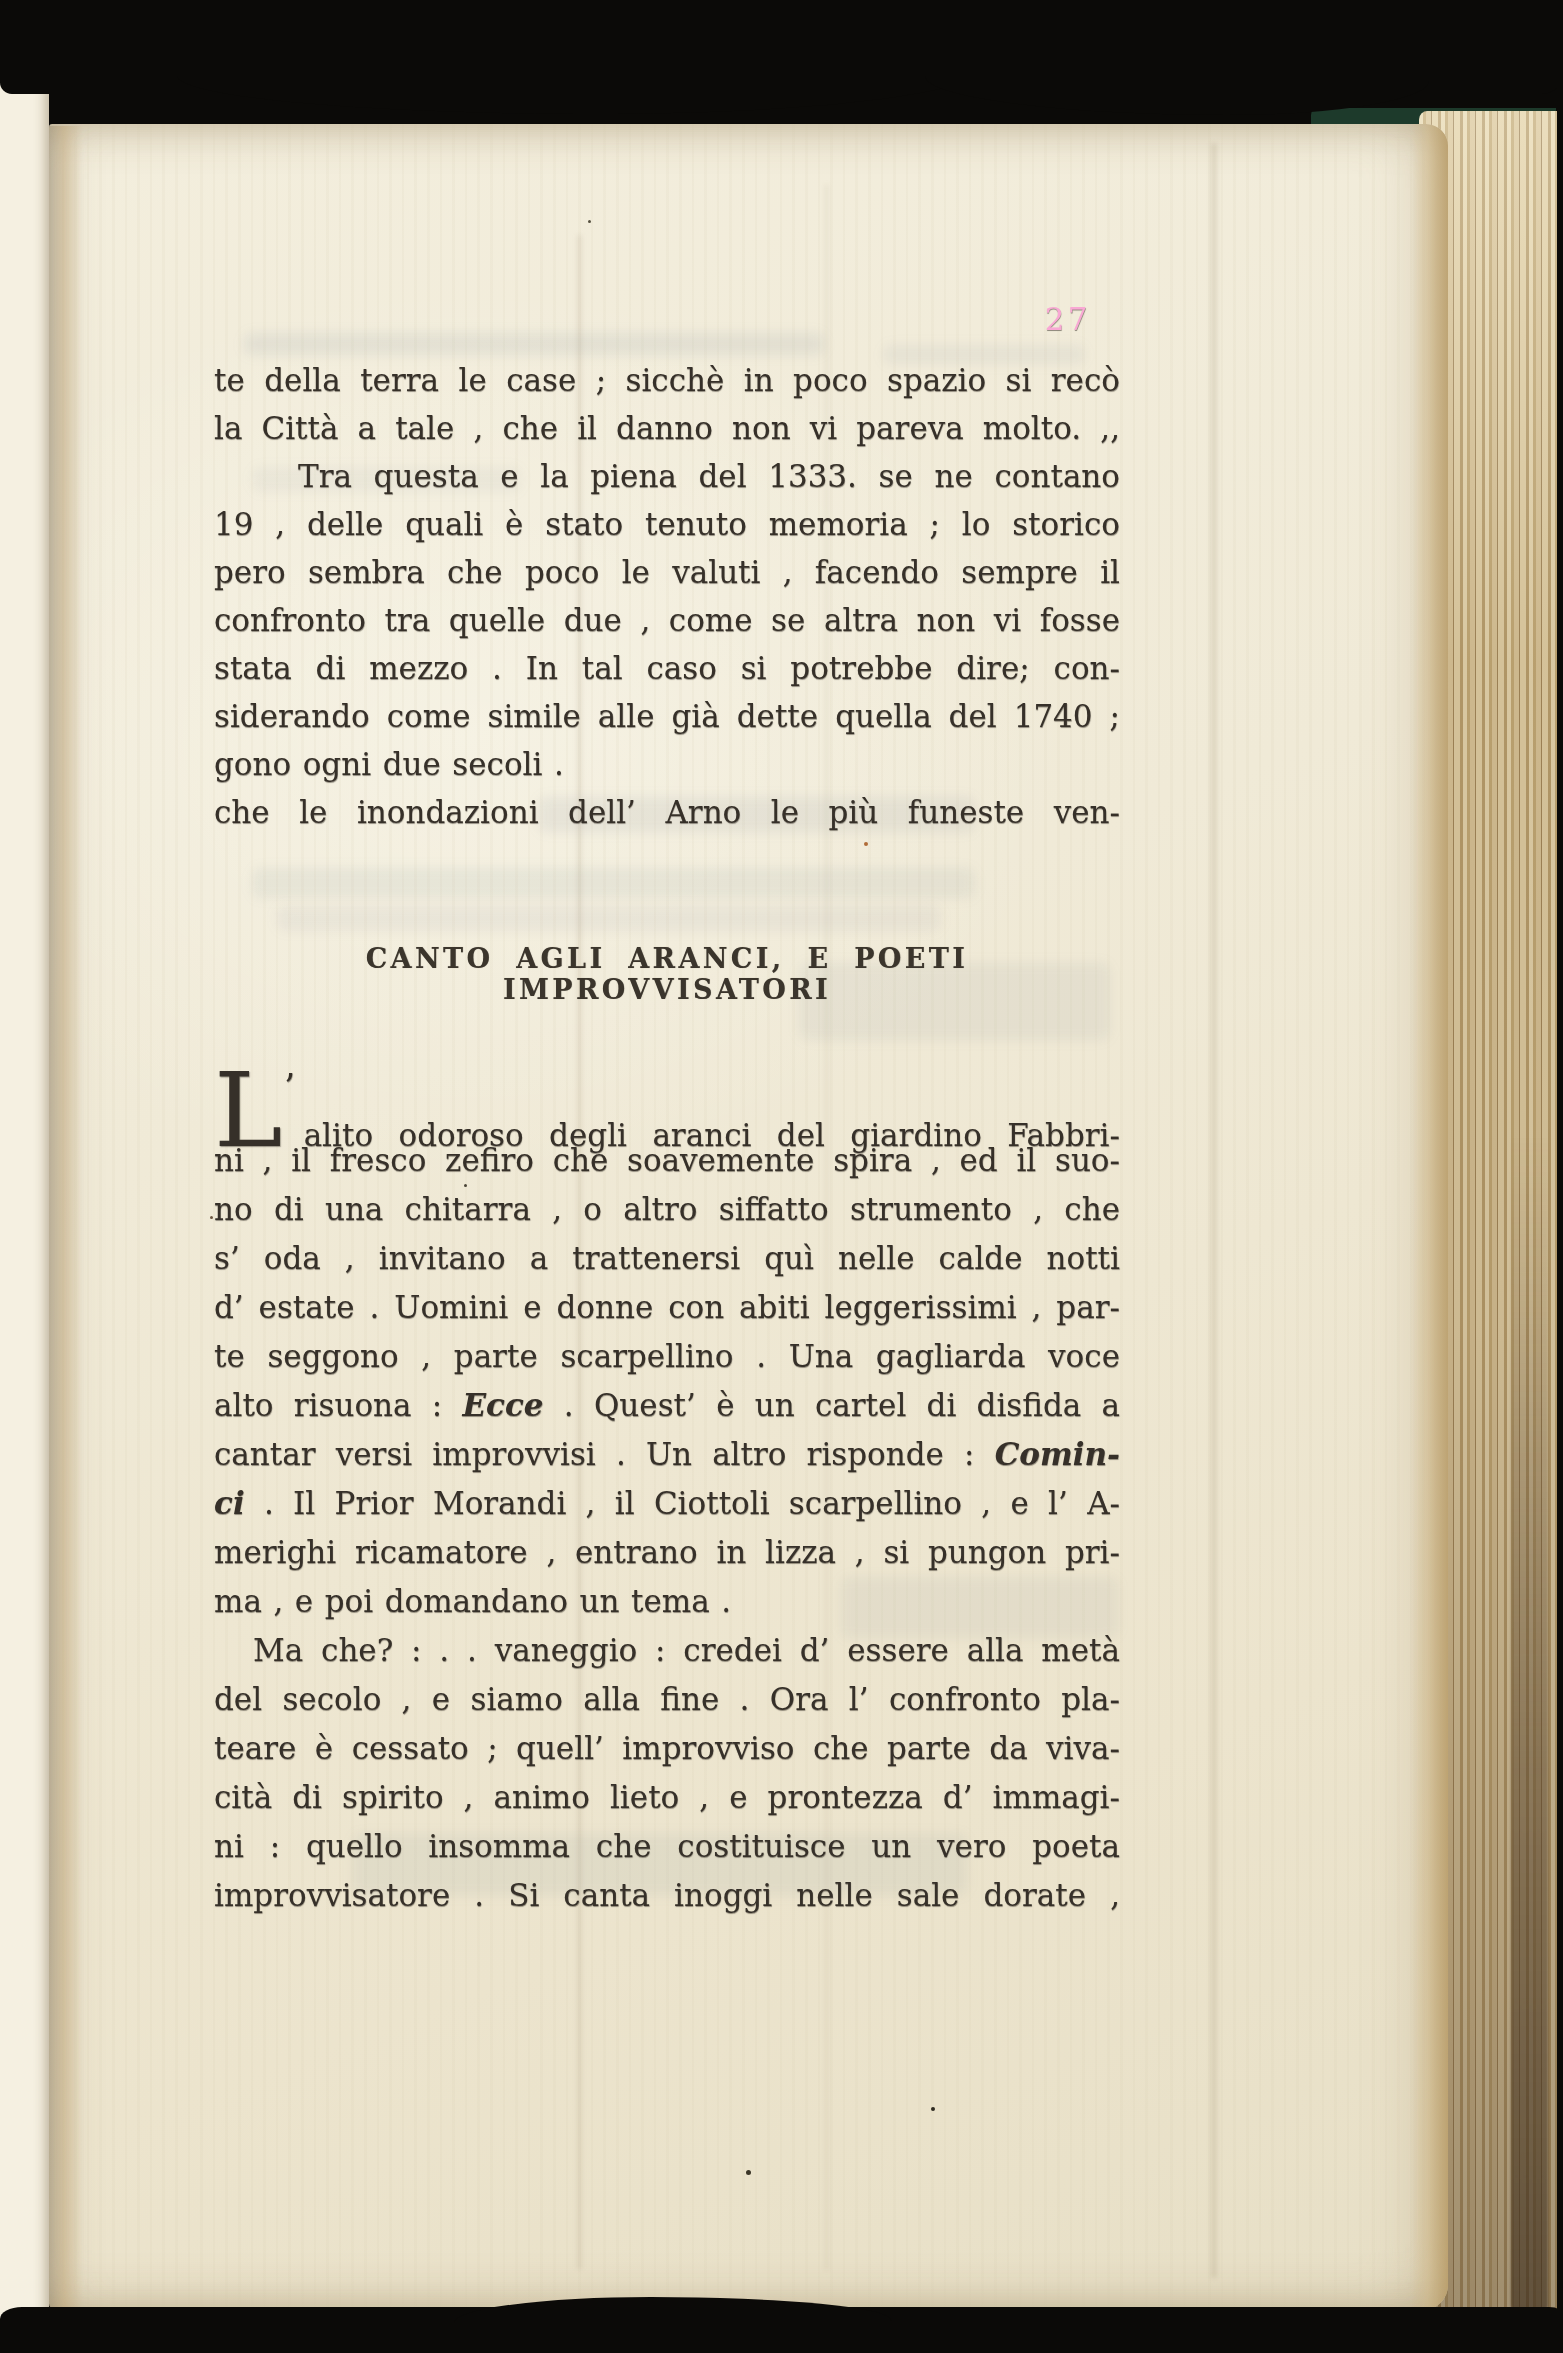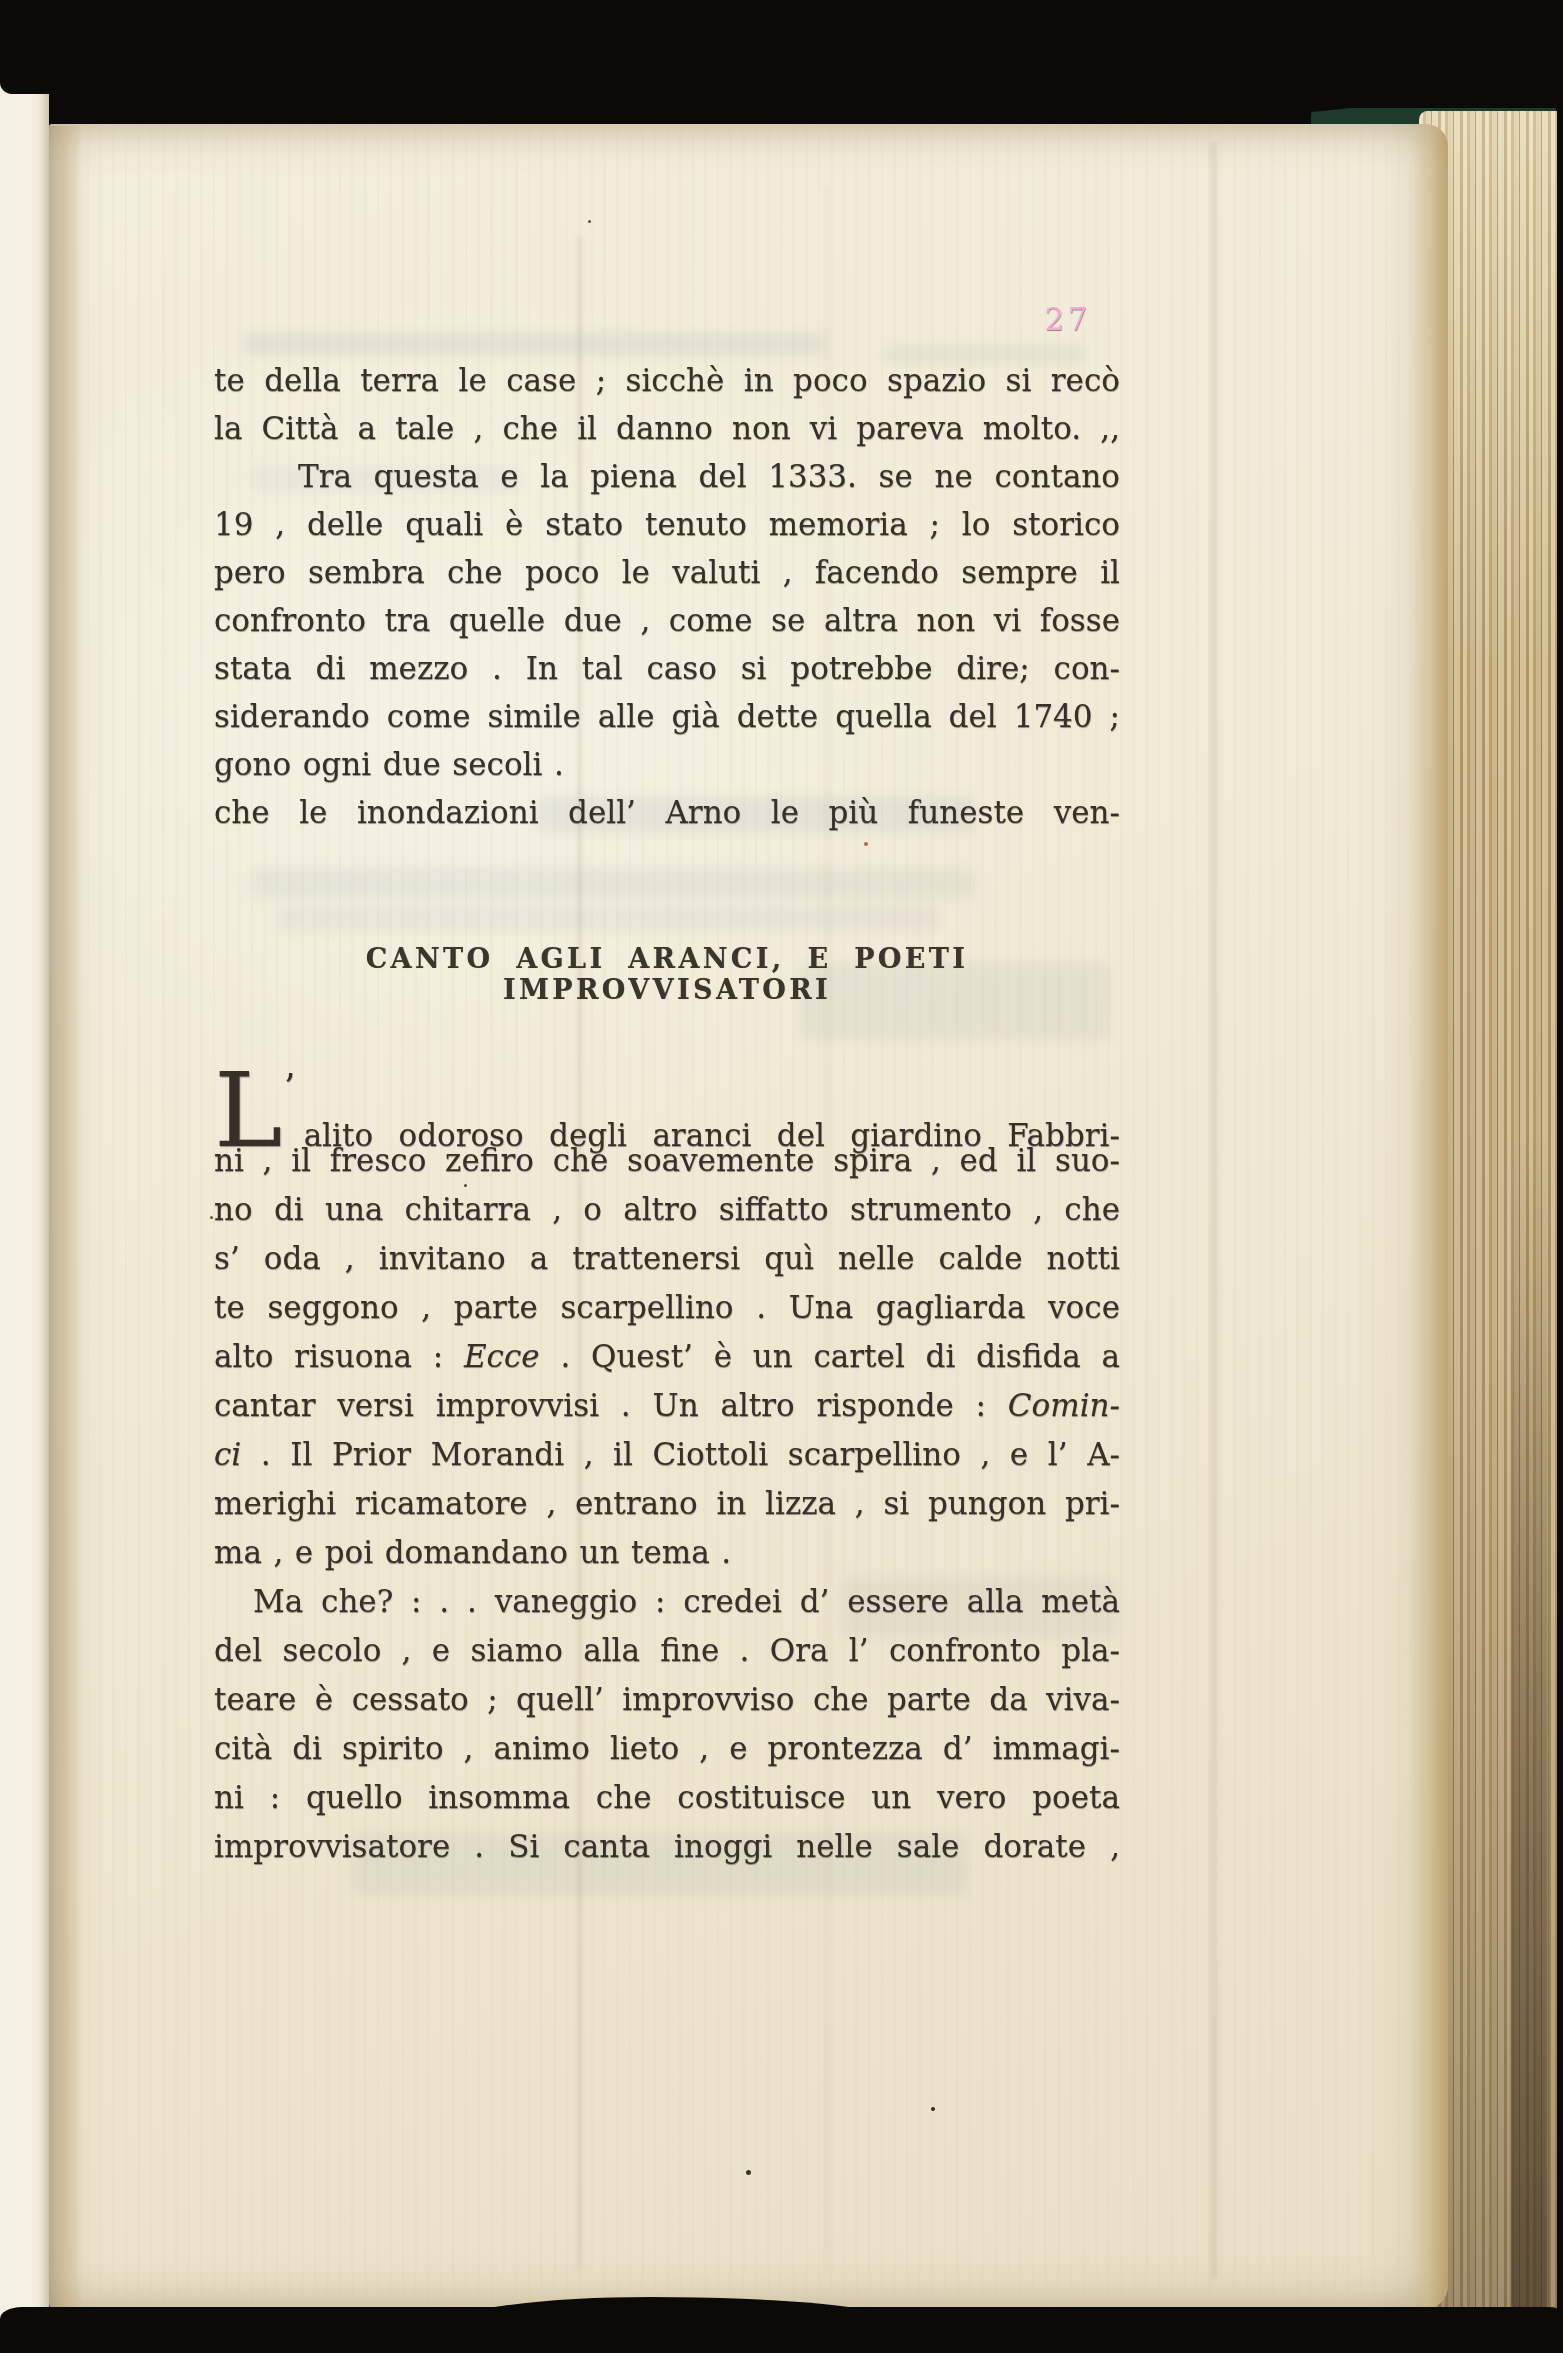--- a/index.html
+++ b/index.html
@@ -98,21 +98,21 @@
     font-size:27px;font-weight:bold;letter-spacing:3.4px;word-spacing:10px;color:#3b352c;
     text-shadow:0.3px 0.4px 0.7px rgba(45,40,32,.45);}
   .block{position:absolute;left:0;width:100%;}
   .block-a{top:356px;}
   .block-b{top:1087px;}
   .line{font-size:31px;text-align:justify;text-align-last:justify;
     text-shadow:0.3px 0.6px 0.8px rgba(45,40,32,.48);word-spacing:1.7px;}
   .block-a .line{height:48px;line-height:48px;}
   .block-b .line{height:49px;line-height:49px;}
   .line.last{text-align-last:left;}
-  .it{font-style:italic;}
+  .it{font-style:italic;font-weight:bold;}
   .dropcap{font-size:103px;line-height:0;letter-spacing:0;
     text-shadow:0.8px 1px 1.2px rgba(45,40,32,.45);}
   .dropcap-apos{font-size:35px;line-height:0;vertical-align:47px;margin:0 8.4px 0 1.7px;}
 </style>
 </head>
 <body>
 
 <div id="scan">
 
   <div class="green-patch gp-left-top"></div>
@@ -167,20 +167,21 @@
         <div class="line"><span>siderando come simile alle già dette quella del 1740 ;</span></div>
         <div class="line last"><span>gono ogni due secoli .</span></div>
         <div class="line"><span>che le inondazioni dell’ Arno le più funeste ven-</span></div>
       </div>
     <h2 class="heading">CANTO AGLI ARANCI, E POETI IMPROVVISATORI</h2>
     <div class="block block-b">
         <div class="line"><span class="dropcap">L</span><span class="dropcap-apos">’</span><span>alito odoroso degli aranci del giardino Fabbri-</span></div>
         <div class="line"><span>ni , il fresco zefiro che soavemente spira , ed il suo-</span></div>
         <div class="line"><span>no di una chitarra , o altro siffatto strumento , che</span></div>
         <div class="line"><span>s’ oda , invitano a trattenersi quì nelle calde notti</span></div>
+        <div class="line"><span>d’ estate . Uomini e donne con abiti leggerissimi , par-</span></div>
         <div class="line"><span>te seggono , parte scarpellino . Una gagliarda voce</span></div>
         <div class="line"><span>alto risuona : </span><span class="it">Ecce</span><span> . Quest’ è un cartel di disfida a</span></div>
         <div class="line"><span>cantar versi improvvisi . Un altro risponde : </span><span class="it">Comin-</span></div>
         <div class="line"><span class="it">ci</span><span> . Il Prior Morandi , il Ciottoli scarpellino , e l’ A-</span></div>
         <div class="line"><span>merighi ricamatore , entrano in lizza , si pungon pri-</span></div>
         <div class="line last"><span>ma , e poi domandano un tema .</span></div>
         <div class="line" style="padding-left: 39px;"><span>Ma che? : . . vaneggio : credei d’ essere alla metà</span></div>
         <div class="line"><span>del secolo , e siamo alla fine . Ora l’ confronto pla-</span></div>
         <div class="line"><span>teare è cessato ; quell’ improvviso che parte da viva-</span></div>
         <div class="line"><span>cità di spirito , animo lieto , e prontezza d’ immagi-</span></div>

